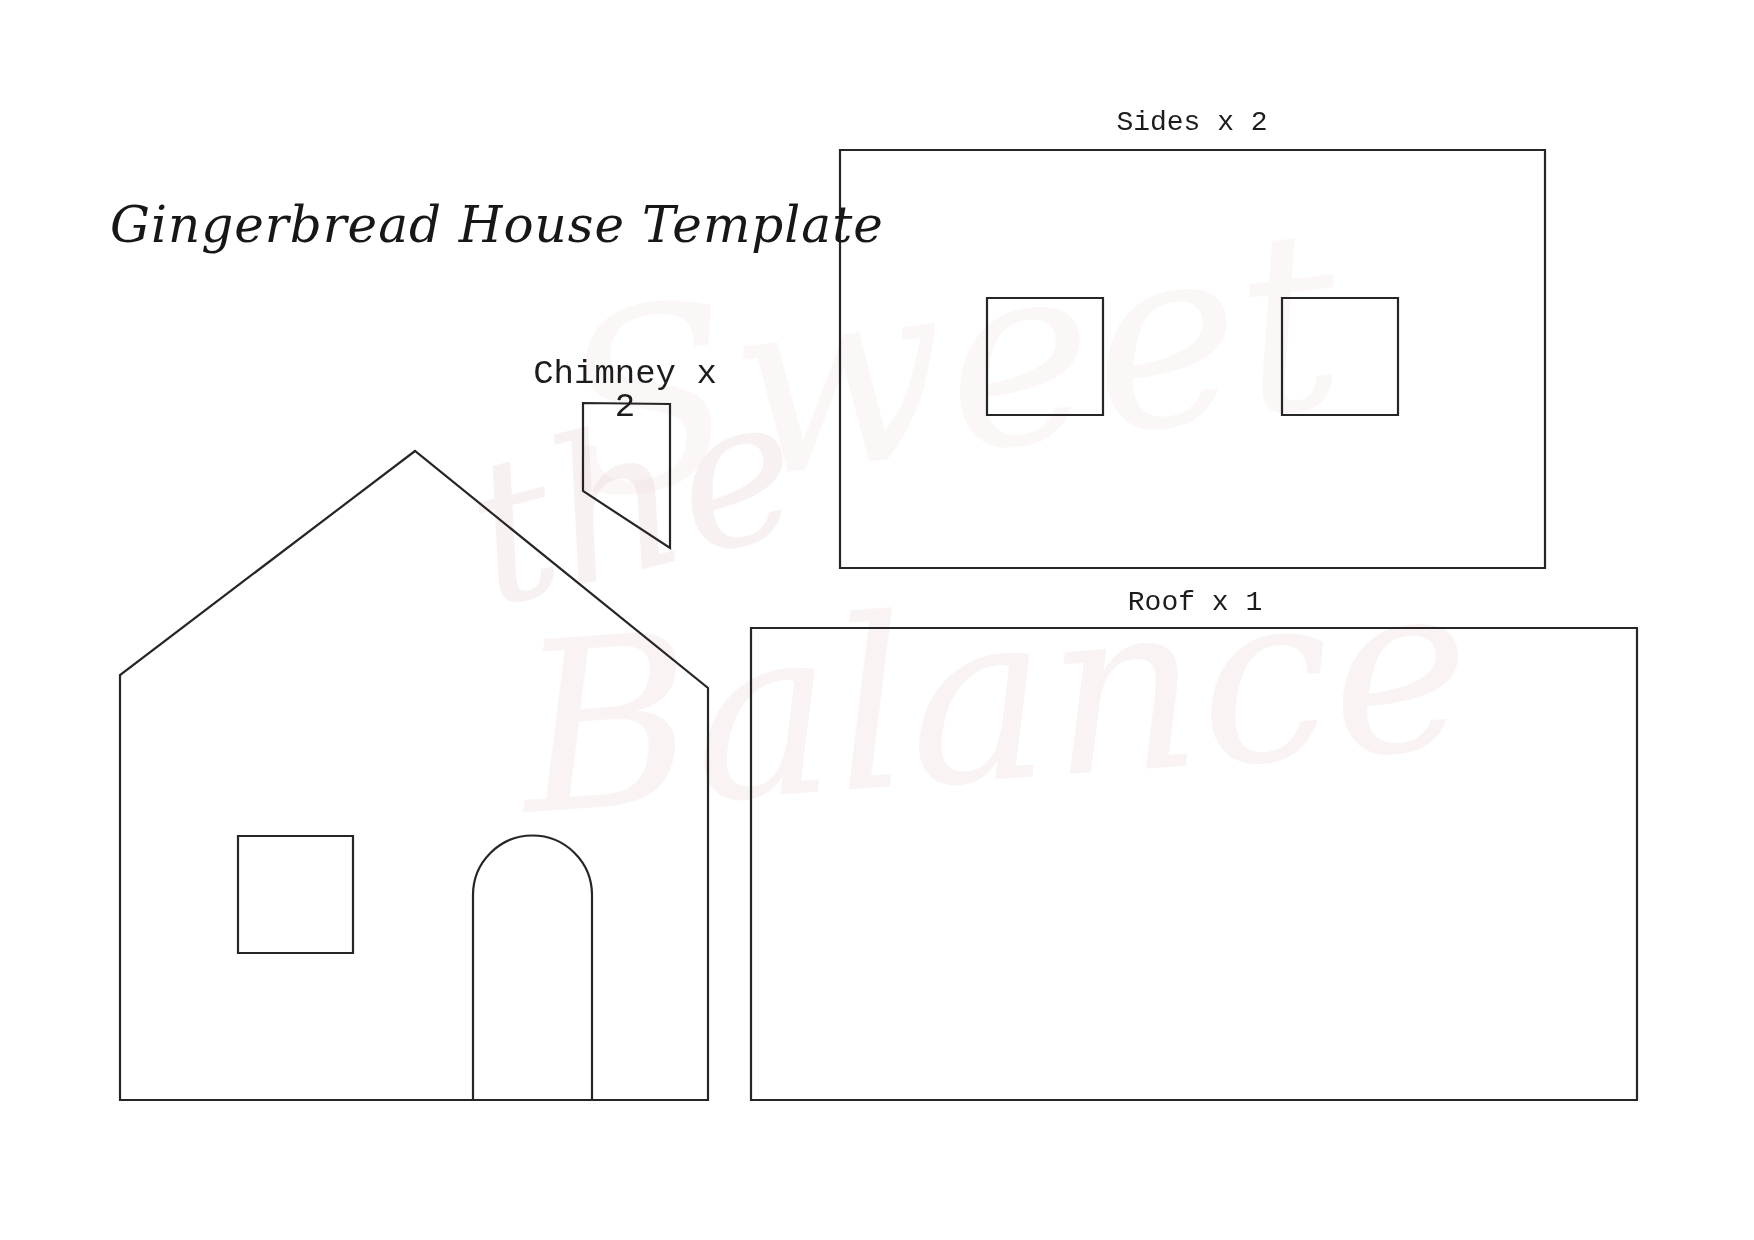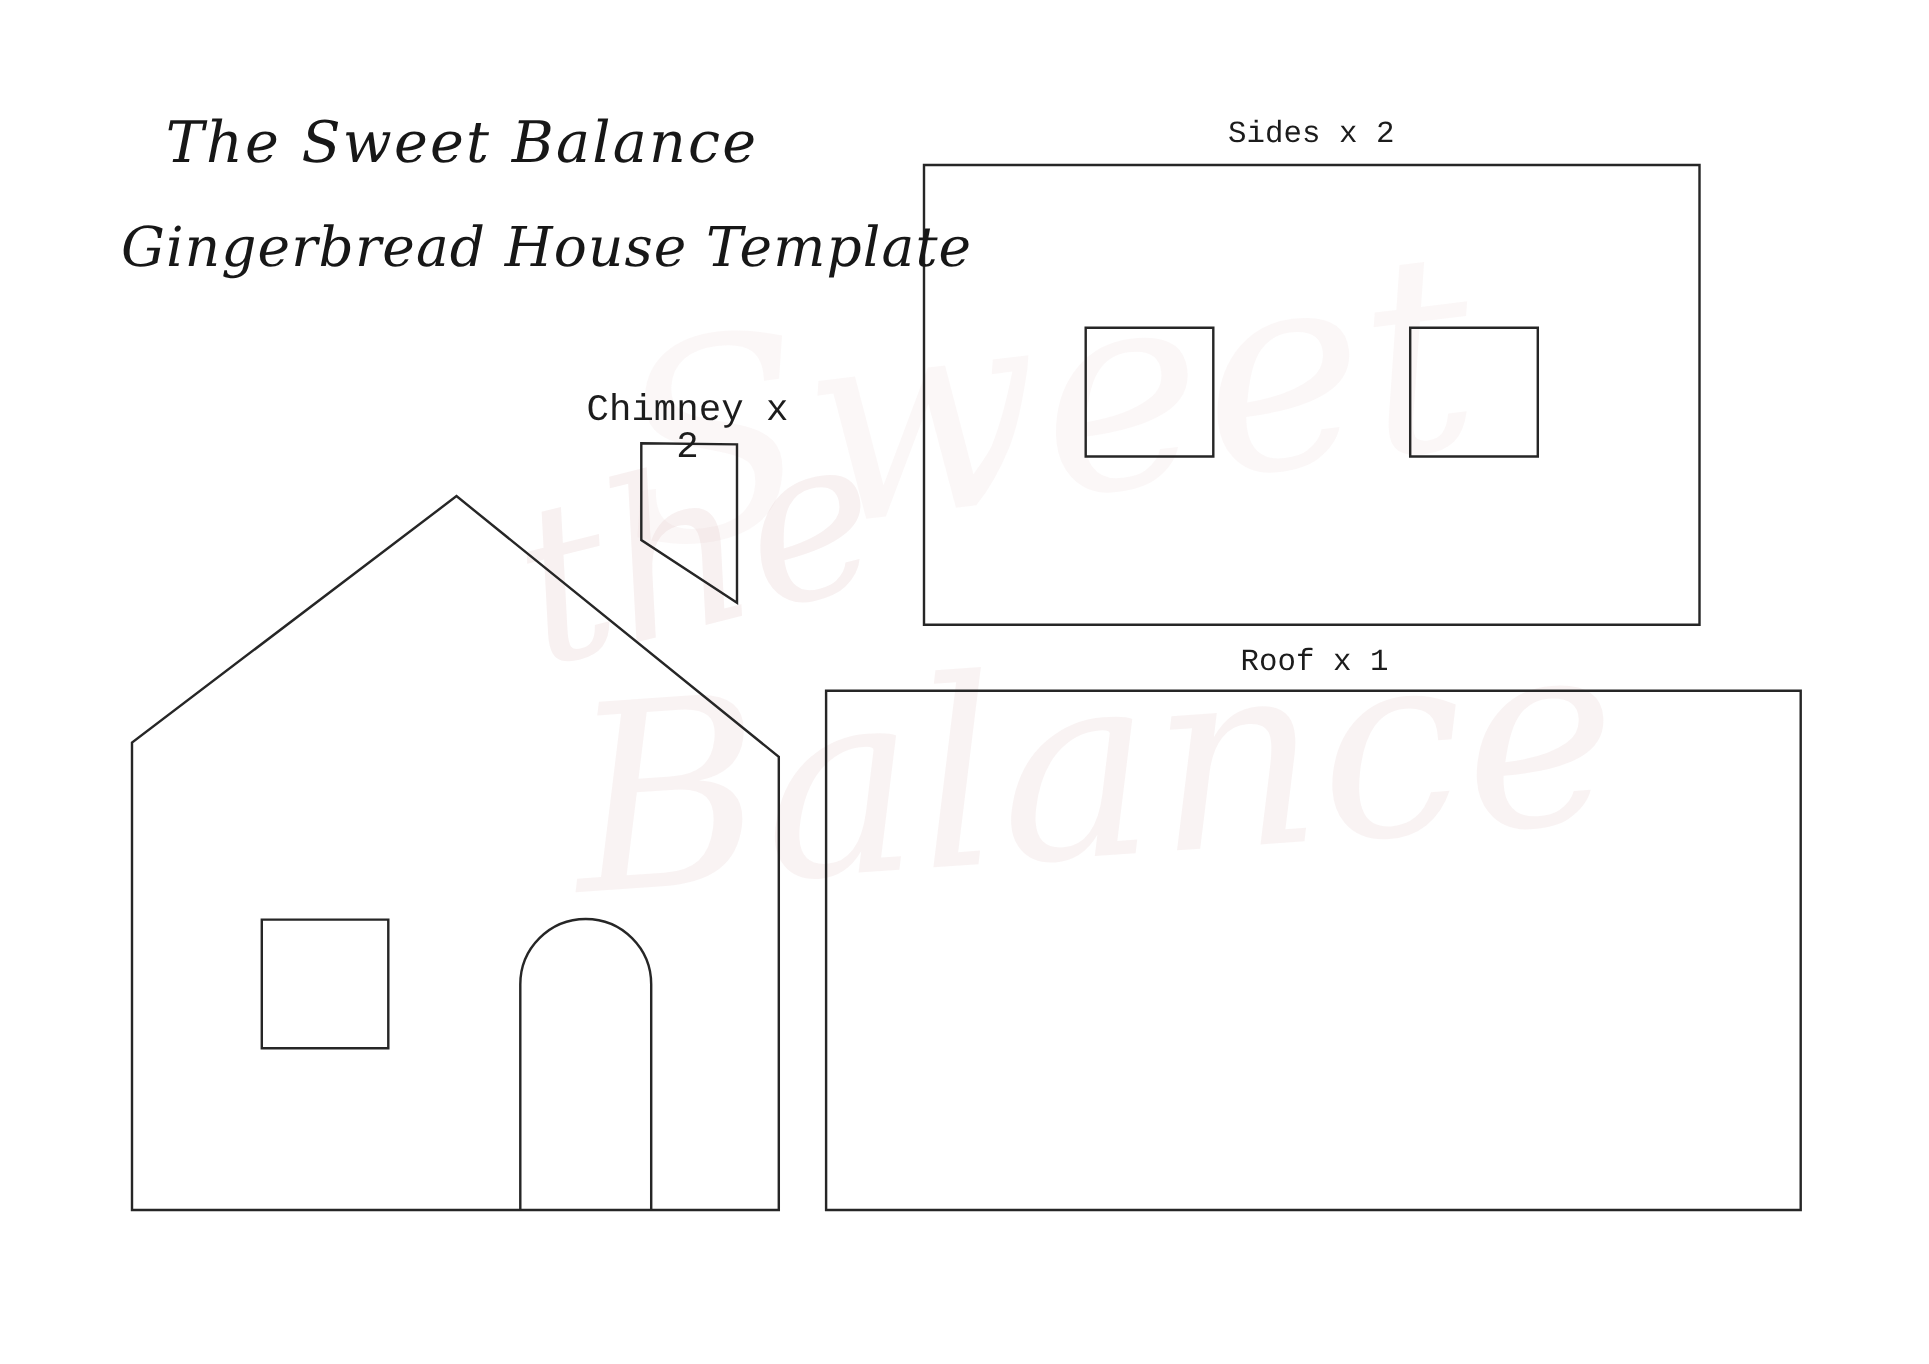--- a/index.html
+++ b/index.html
@@ -64,21 +64,20 @@
 
     <path d="M 583 403 L 670 404 L 670 548 L 583 491 Z"></path>
 
     <rect x="840" y="150" width="705" height="418"></rect>
     <rect x="987" y="298" width="116" height="117"></rect>
     <rect x="1282" y="298" width="116" height="117"></rect>
 
     <rect x="751" y="628" width="886" height="472"></rect>
   </svg>
 
-  <div class="txt script title-brand">The Sweet Balance</div>
   <div class="txt script title-main">Gingerbread House Template</div>
 
   <div class="txt label lbl-chimney">Chimney x 2</div>
   <div class="txt label lbl-sides">Sides x 2</div>
   <div class="txt label lbl-roof">Roof x 1</div>
 
 
 </div>
 
 </body></html>

